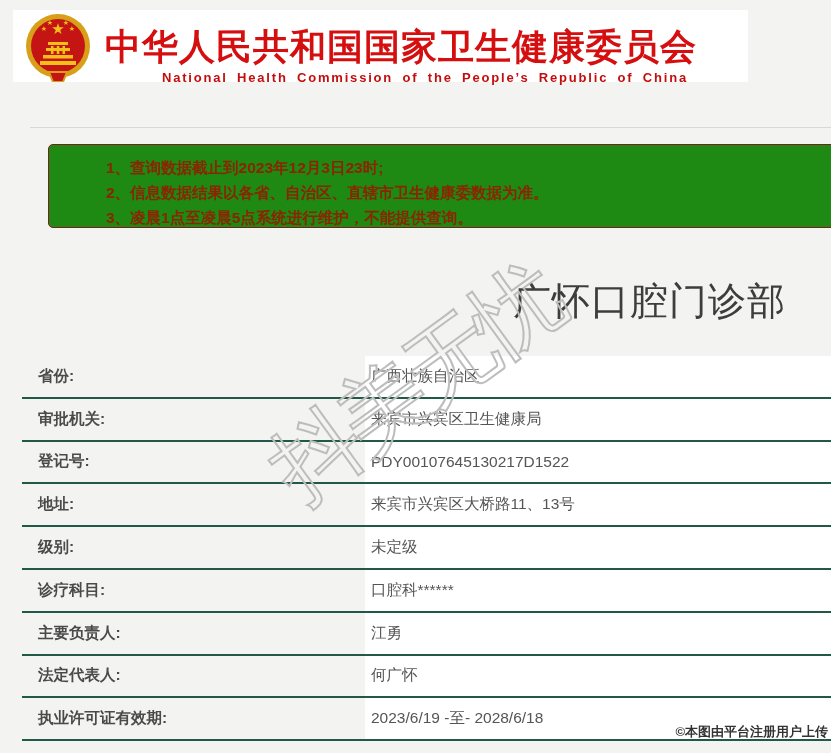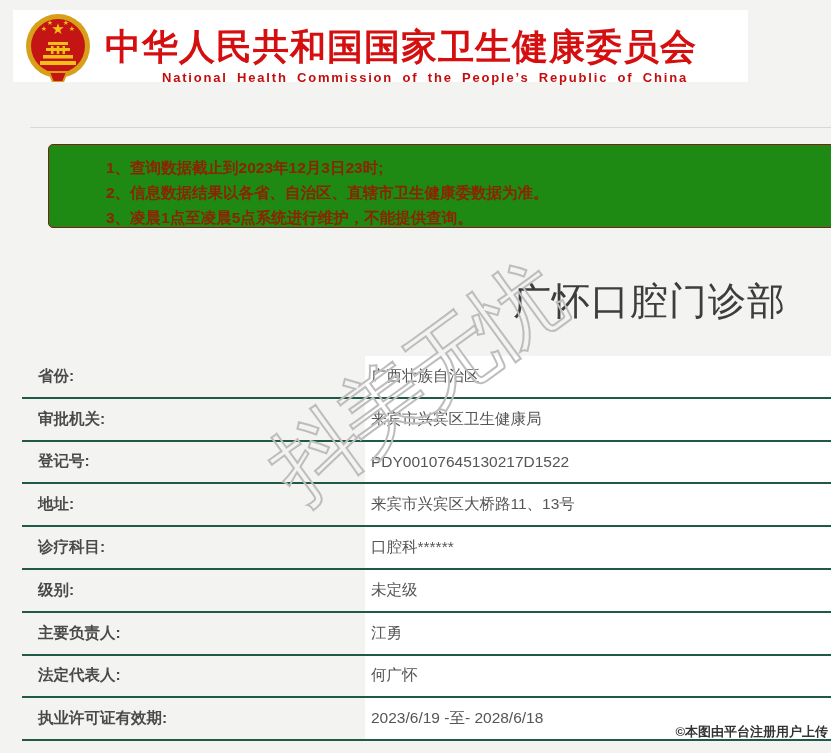--- a/index.html
+++ b/index.html
@@ -89,26 +89,26 @@
     </div>
     <div class="t-row">
       <div class="t-label">登记号:</div>
       <div class="t-value">PDY00107645130217D1522</div>
     </div>
     <div class="t-row">
       <div class="t-label">地址:</div>
       <div class="t-value">来宾市兴宾区大桥路11、13号</div>
     </div>
     <div class="t-row">
+      <div class="t-label">级别:</div>
+      <div class="t-value">未定级</div>
+    </div>
+    <div class="t-row">
       <div class="t-label">诊疗科目:</div>
       <div class="t-value">口腔科******</div>
-    </div>
-    <div class="t-row">
-      <div class="t-label">级别:</div>
-      <div class="t-value">未定级</div>
     </div>
     <div class="t-row">
       <div class="t-label">主要负责人:</div>
       <div class="t-value">江勇</div>
     </div>
     <div class="t-row">
       <div class="t-label">法定代表人:</div>
       <div class="t-value">何广怀</div>
     </div>
     <div class="t-row">

